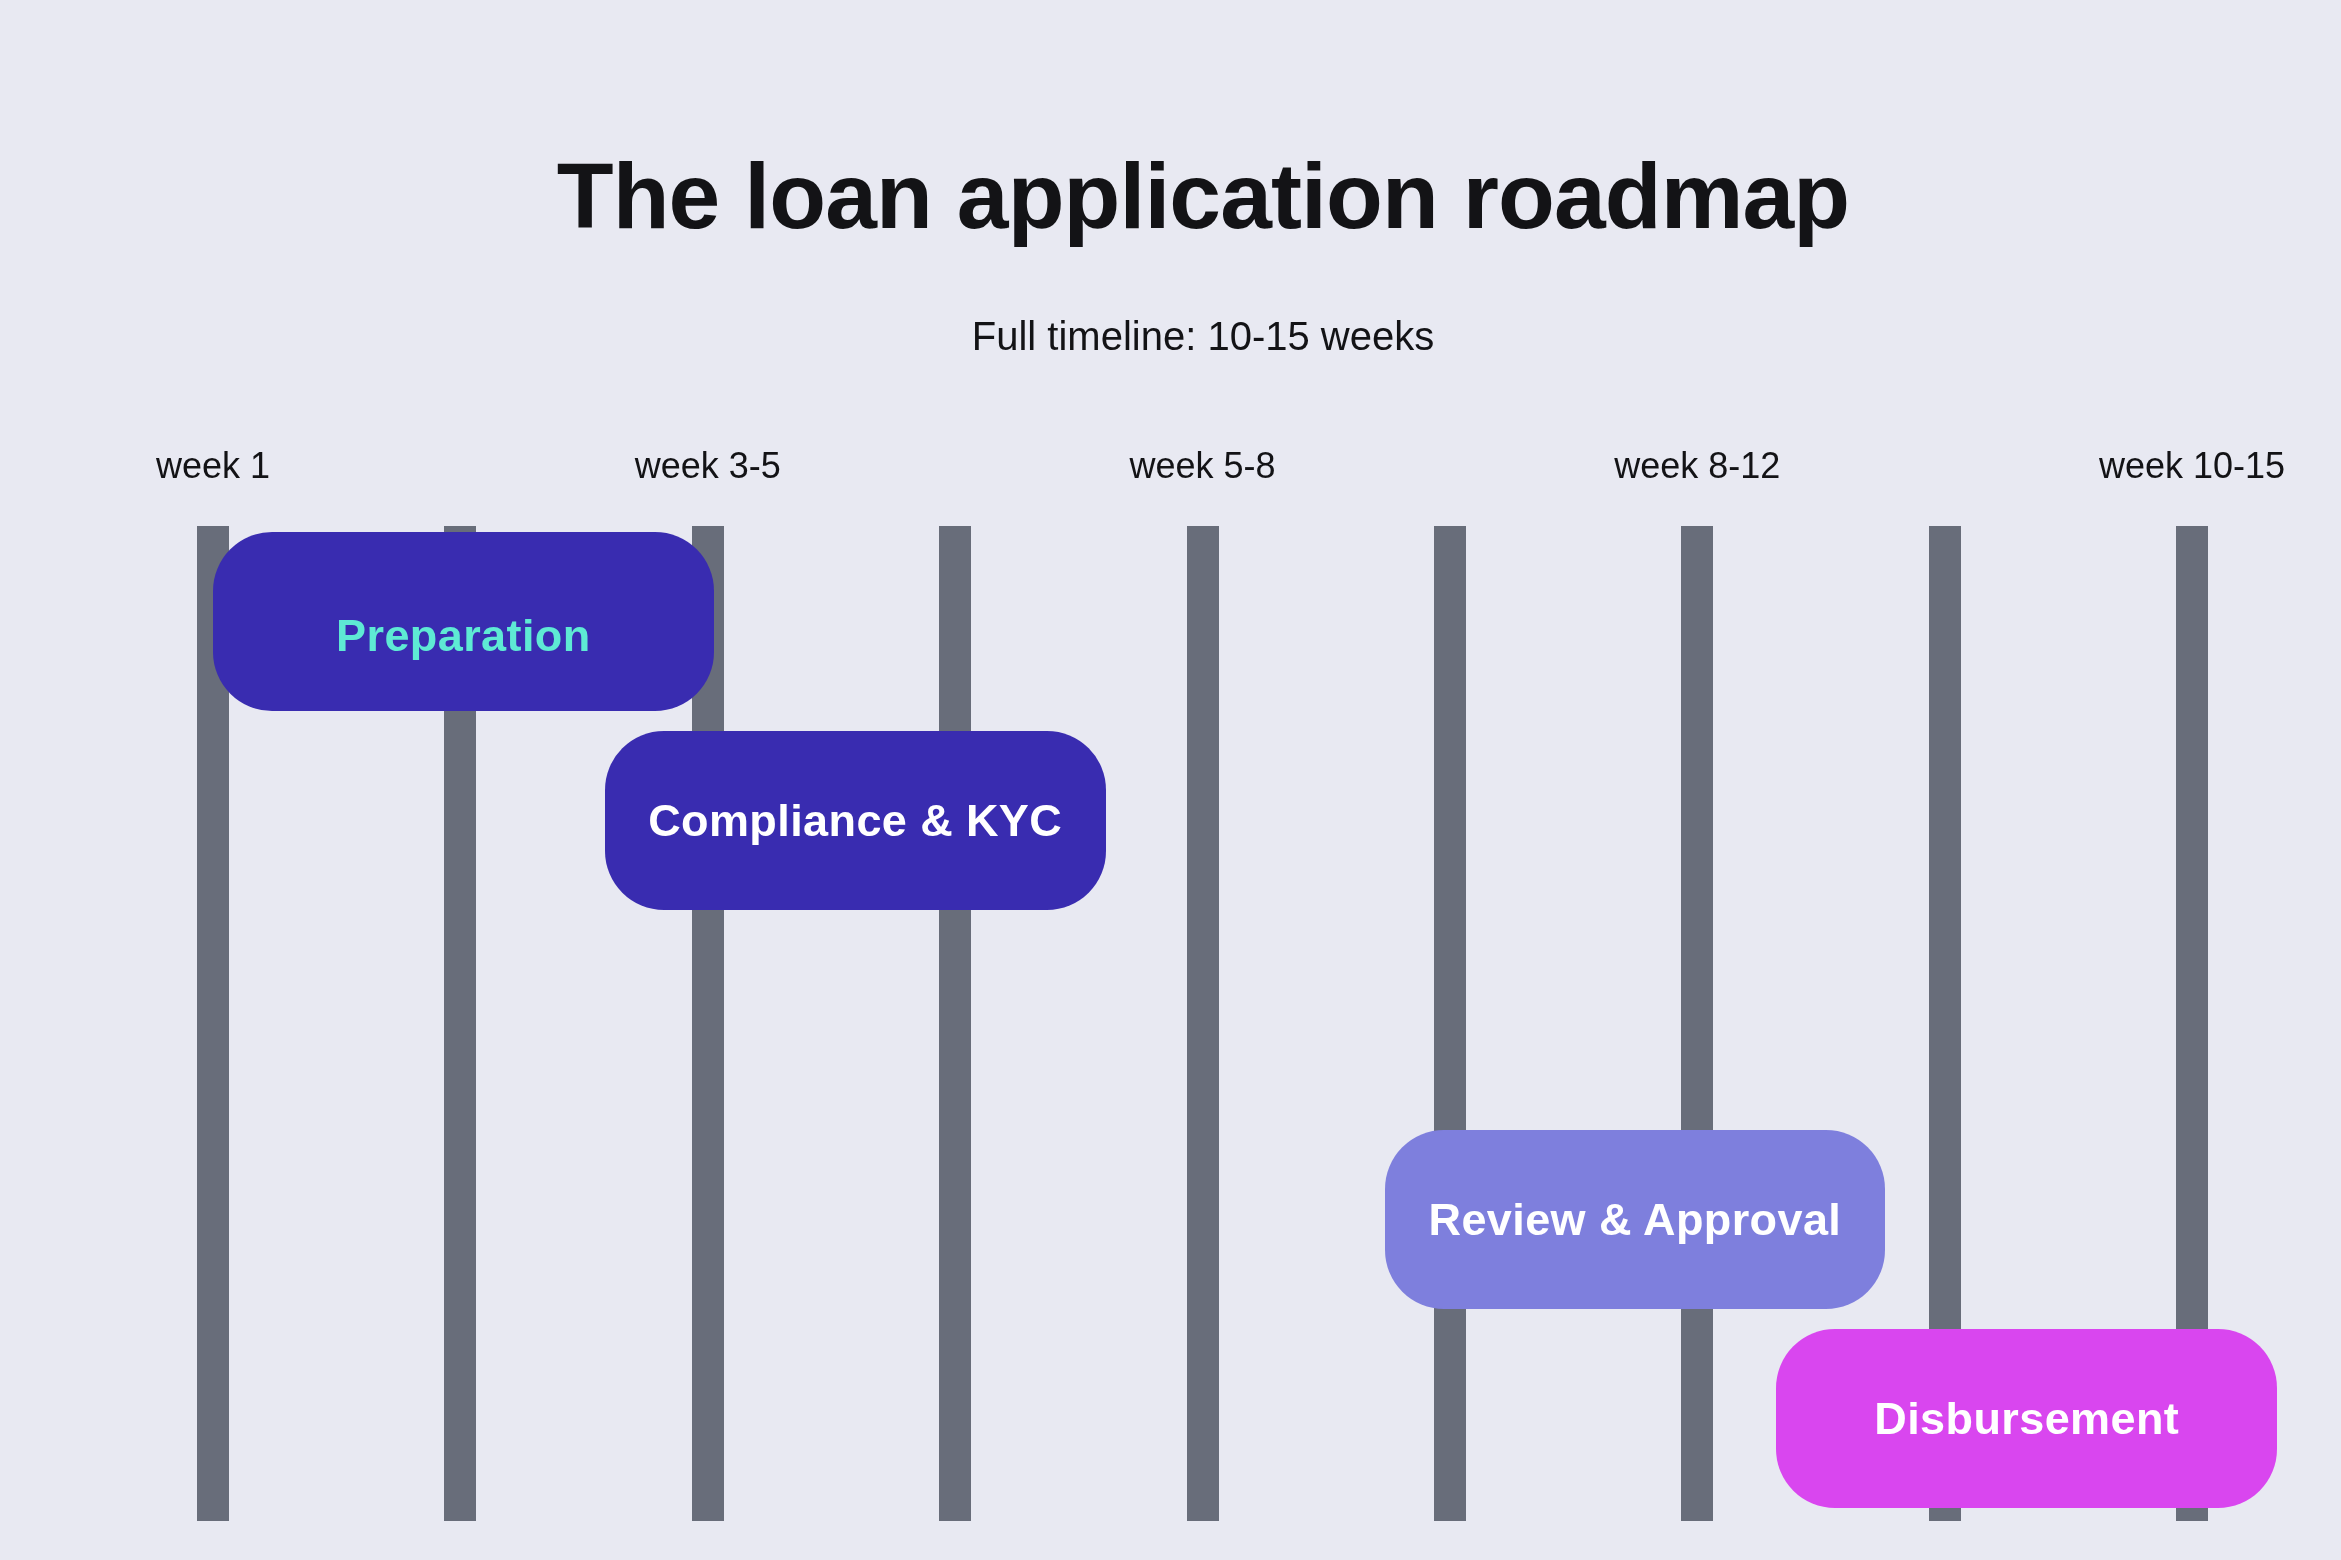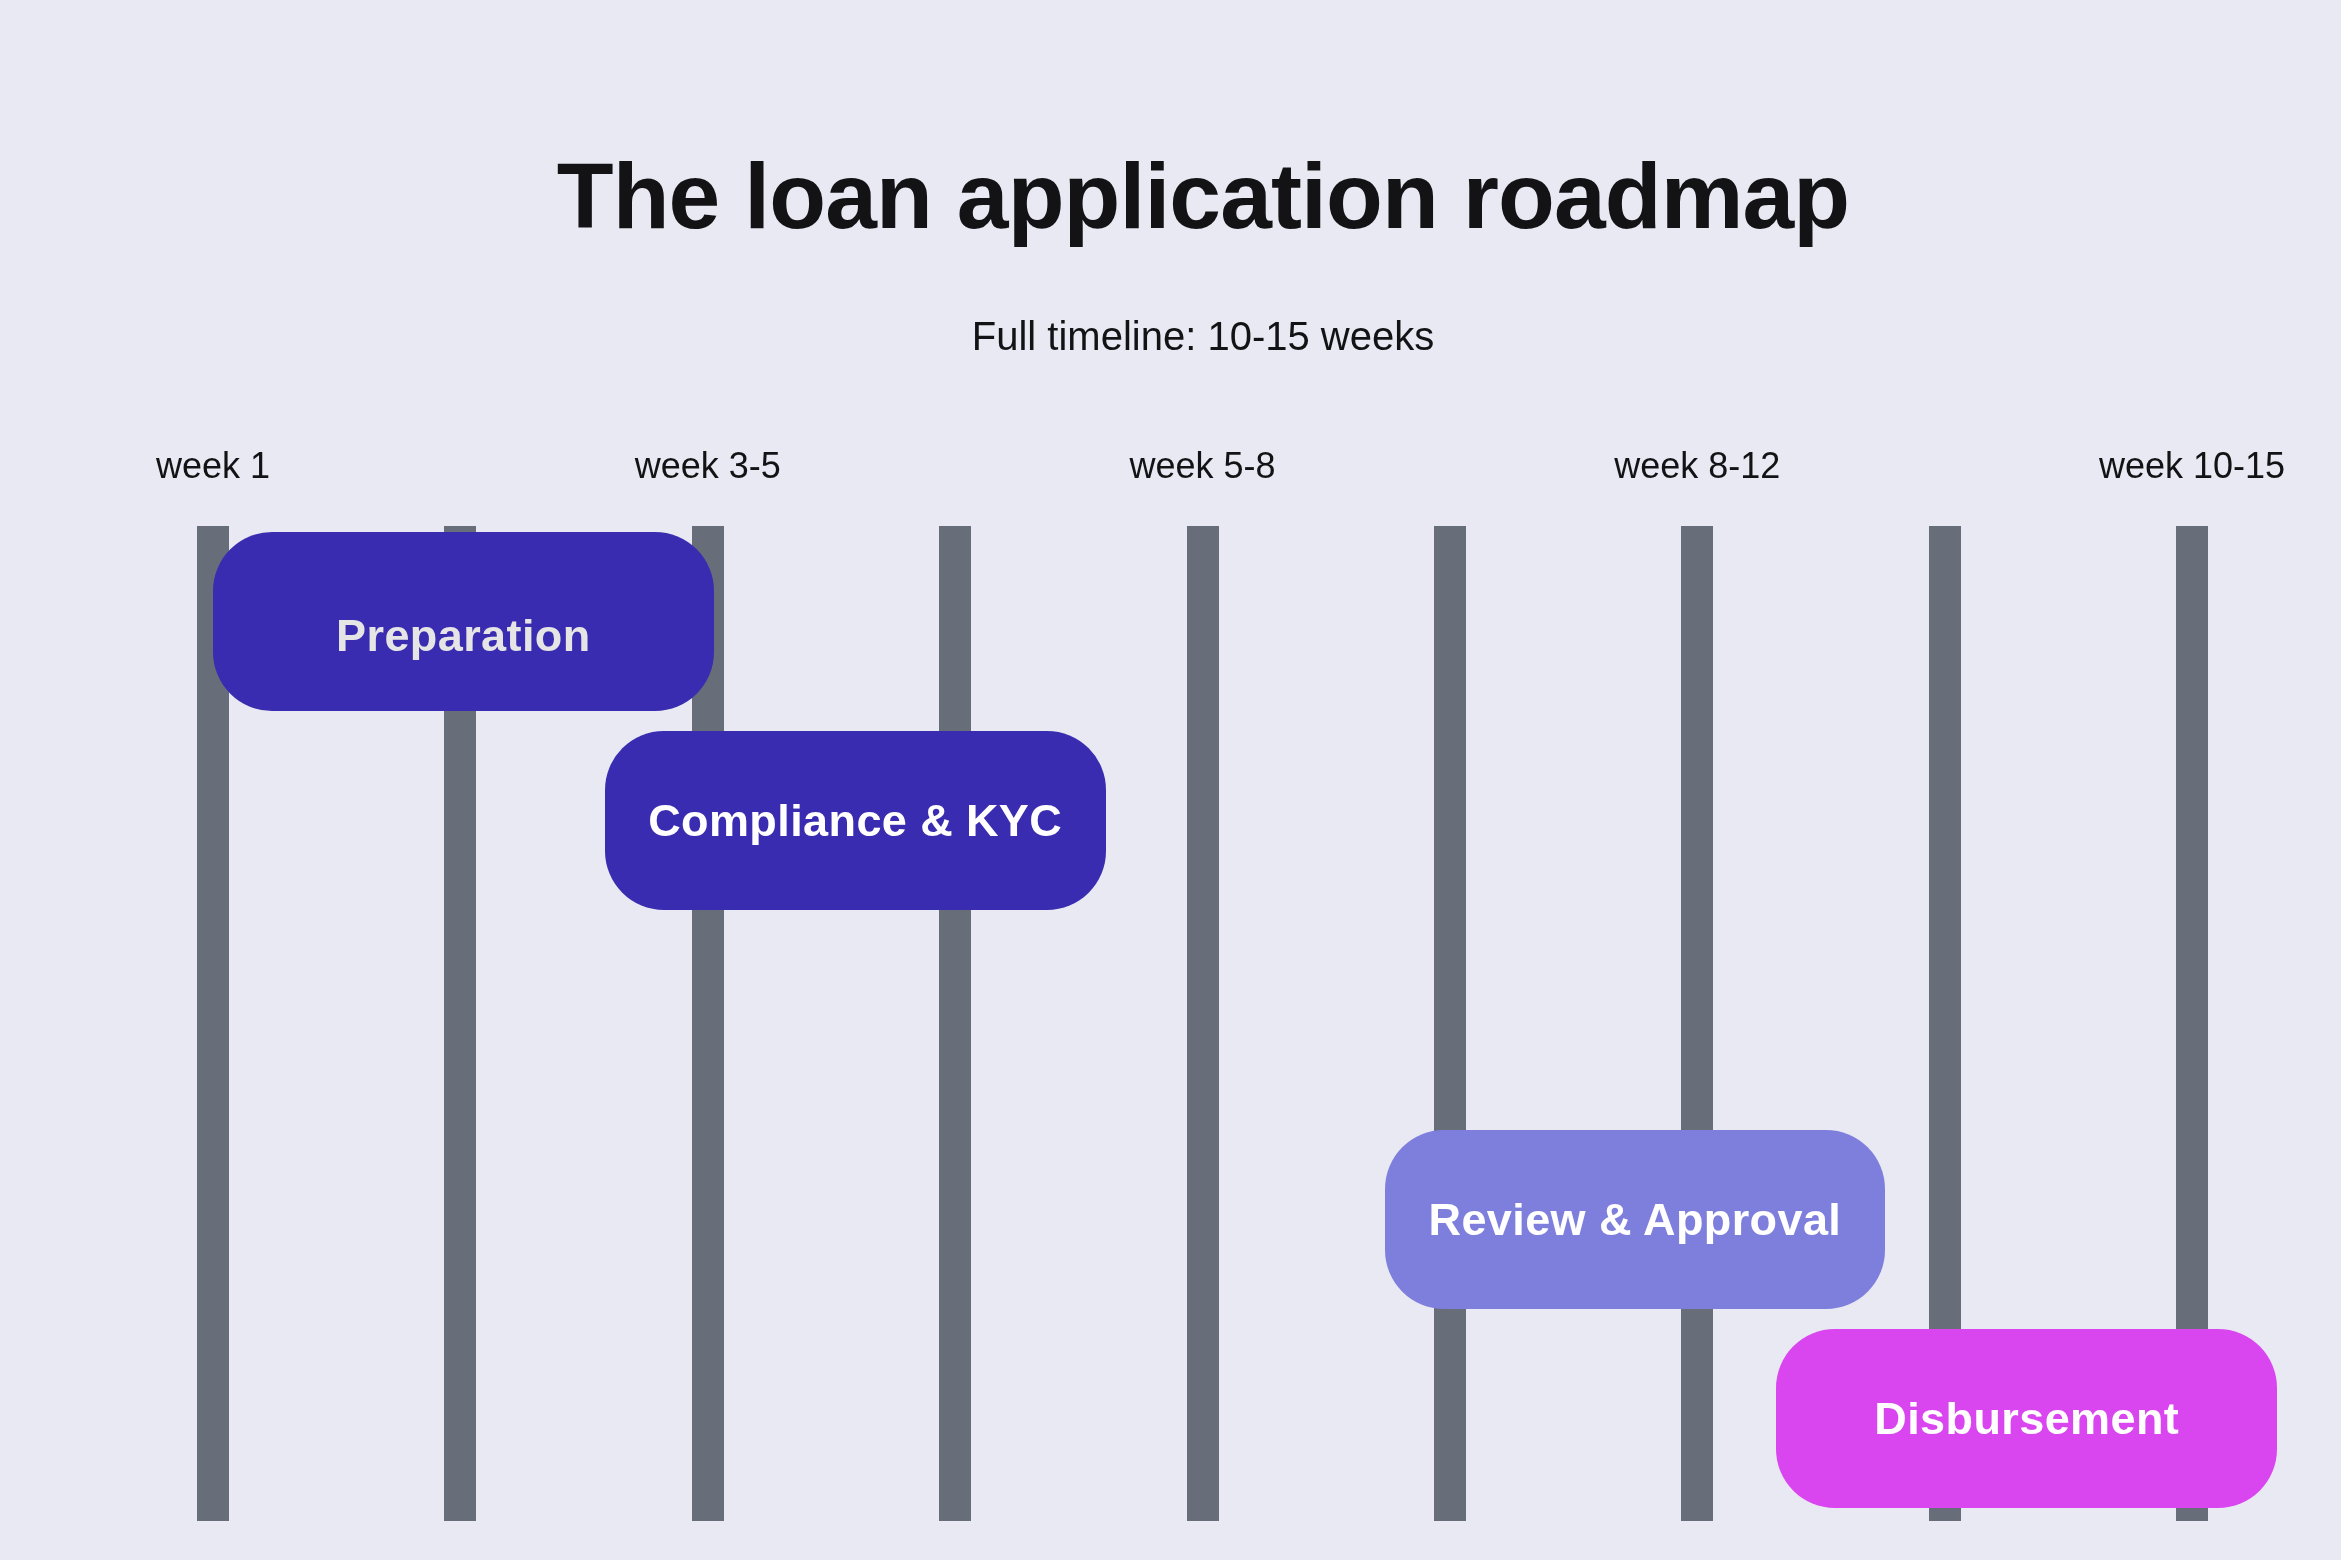--- a/index.html
+++ b/index.html
@@ -96,21 +96,21 @@
       <div class="gridline" style="left: 0%; background: rgb(104, 109, 122);"></div>
       <div class="gridline" style="left: 12.5%; background: rgb(104, 109, 122);"></div>
       <div class="gridline" style="left: 25%; background: rgb(104, 109, 122);"></div>
       <div class="gridline" style="left: 37.5%; background: rgb(104, 109, 122);"></div>
       <div class="gridline" style="left: 50%; background: rgb(104, 109, 122);"></div>
       <div class="gridline" style="left: 62.5%; background: rgb(104, 109, 122);"></div>
       <div class="gridline" style="left: 75%; background: rgb(104, 109, 122);"></div>
       <div class="gridline" style="left: 87.5%; background: rgb(104, 109, 122);"></div>
       <div class="gridline" style="left: 100%; background: rgb(104, 109, 122);"></div>
       <div class="bar" style="left: 0%; width: 25.3%; top: 6.3px; height: 179px; background: rgb(57, 44, 176);">
-        <span class="bar-label" style="color: #e5e5e5; margin-top: 29px;">Preparation</span>
+        <span class="bar-label" style="color: #5eead4; margin-top: 29px;">Preparation</span>
       </div>
       <div class="bar" style="left: 19.8%; width: 25.3%; top: 205px; height: 179px; background: rgb(57, 44, 176);">
         <span class="bar-label" style="color: rgb(255, 255, 255);">Compliance &amp; KYC</span>
       </div>
       <div class="bar" style="left: 59.2%; width: 25.3%; top: 604px; height: 179px; background: rgb(126, 127, 221);">
         <span class="bar-label" style="color: rgb(255, 255, 255);">Review &amp; Approval</span>
       </div>
       <div class="bar" style="left: 79%; width: 25.3%; top: 803px; height: 179px; background: #d946ef;">
         <span class="bar-label" style="color: rgb(255, 255, 255);">Disbursement</span>
       </div>

